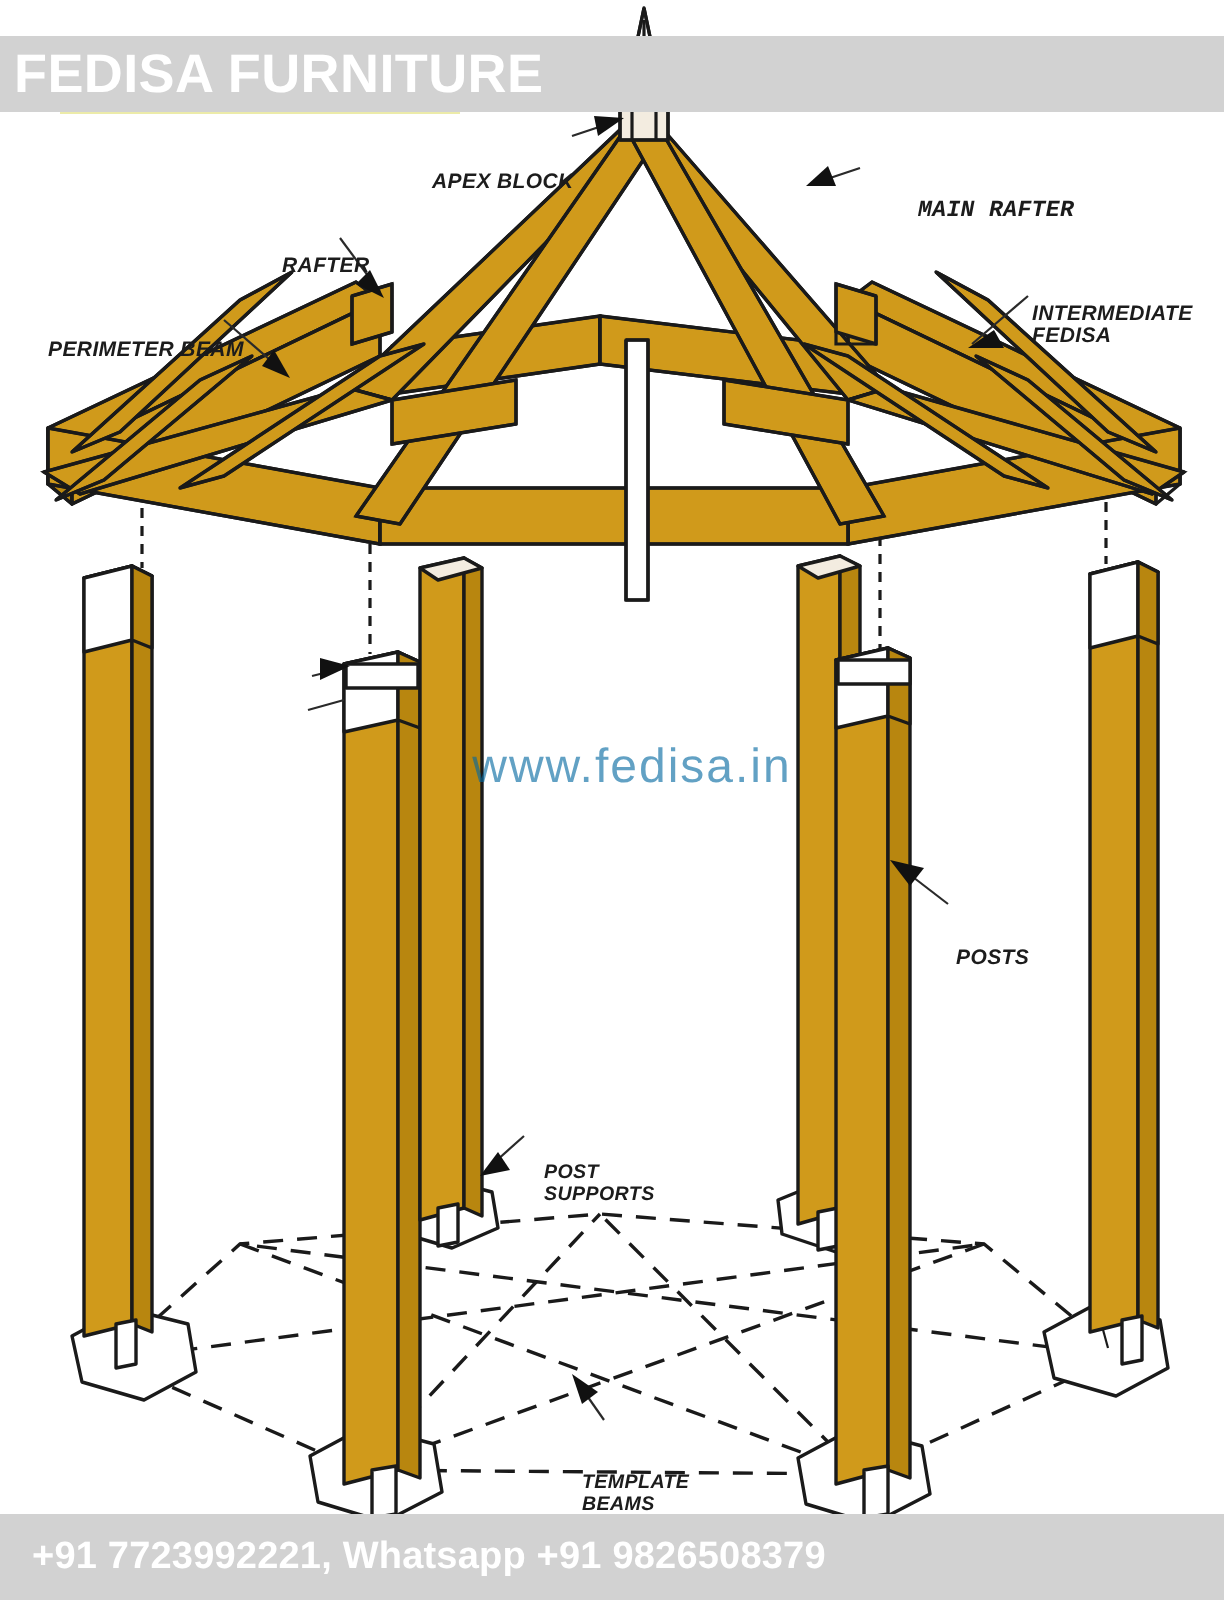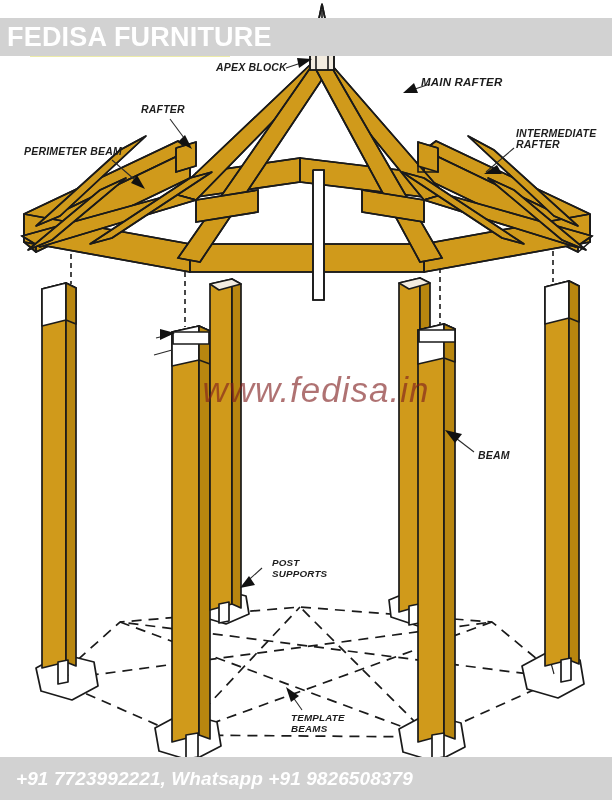--- a/index.html
+++ b/index.html
@@ -9,54 +9,54 @@
   }
   #stage{position:relative;width:612px;height:800px;background:#ffffff;}
   #diagram{position:absolute;left:0;top:0;width:612px;height:800px;}
 
   
   .bar{
     position:absolute;left:0;width:612px;background:#d2d2d2;
     display:flex;align-items:center;z-index:40;
   }
   #header-bar{top:18px;height:38px;}
-  #footer-bar{top:757px;height:43px;font-style:italic;}
+  #footer-bar{top:757px;height:43px;}
   #brand-title{
     font-size:27px;font-weight:bold;color:#ffffff;letter-spacing:.2px;
     padding-left:7px;line-height:1;white-space:nowrap;z-index:3;position:relative;
   }
   #header-watermark{
     position:absolute;left:31px;top:25px;font-size:22px;font-weight:bold;
     color:#5d7b96;opacity:.45;white-space:nowrap;z-index:2;letter-spacing:-.3px;
   }
   #header-underline{
     position:absolute;left:30px;top:54px;width:200px;height:3px;
     background:#e9e79a;opacity:.85;z-index:3;
   }
   #footer-text{
     font-size:19px;font-weight:bold;color:#ffffff;padding-left:16px;
     white-space:nowrap;letter-spacing:.1px;
   }
   #center-watermark{
     position:absolute;left:196px;top:370px;width:240px;text-align:center;
-    font-size:35px;color:#7f1d1d;opacity:.62;z-index:35;white-space:nowrap;
-    letter-spacing:1px;pointer-events:none;font-style:italic;
+    font-size:24px;color:#0369a1;opacity:.62;z-index:35;white-space:nowrap;
+    letter-spacing:1px;pointer-events:none;
   }
 
   
   .lbl{
     position:absolute;z-index:30;font-style:italic;font-weight:bold;
-    color:#1c1c1c;line-height:1.08;white-space:pre-line;letter-spacing:.2px;
+    color:#1c1c1c;line-height:1.08;white-space:pre-line;letter-spacing:.2px;margin-top:24px;
   }
   .lbl.s11{font-size:10.5px;}
   .lbl.s10{font-size:9.8px;}
   .lbl.s12{font-size:11.5px;}
 
   #lbl-apex-block{left:216px;top:62px;}
-  #lbl-main-rafter{left:421px;top:76px;}
+  #lbl-main-rafter{left:459px;top:76px;font-family:Liberation Mono, monospace;}
   #lbl-intermediate-rafter{left:516px;top:128px;}
   #lbl-block{left:141px;top:104px;}
   #lbl-perimeter-beam{left:24px;top:146px;text-align:right;}
   #lbl-housing{left:104px;top:327px;}
   #lbl-posts{left:478px;top:450px;}
   #lbl-post-supports{left:272px;top:558px;}
   #lbl-template-arms{left:291px;top:713px;}
 </style>
 </head>
 <body>
@@ -299,24 +299,24 @@
       <polygon class="arw" points="240,588 255,585 249,576"></polygon>
 
       <line class="lead" x1="302" y1="710" x2="288" y2="690"></line>
       <polygon class="arw" points="286,687 291,702 299,696"></polygon>
     </g>
   </svg>
 
   <div class="lbl s11" id="lbl-apex-block">APEX BLOCK</div>
   <div class="lbl s12" id="lbl-main-rafter">MAIN RAFTER</div>
   <div class="lbl s11" id="lbl-intermediate-rafter">INTERMEDIATE
-RAFTER</div>
+FEDISA</div>
   <div class="lbl s11" id="lbl-block">RAFTER</div>
   <div class="lbl s11" id="lbl-perimeter-beam">PERIMETER BEAM</div>
-  <div class="lbl s11" id="lbl-posts">BEAM</div>
+  <div class="lbl s11" id="lbl-posts">POSTS</div>
   <div class="lbl s10" id="lbl-post-supports">POST
 SUPPORTS</div>
   <div class="lbl s10" id="lbl-template-arms">TEMPLATE
 BEAMS</div>
 
   <div id="center-watermark">www.fedisa.in</div>
 
   <div class="bar" id="header-bar">
     <div id="brand-title">FEDISA FURNITURE</div>
   </div>

